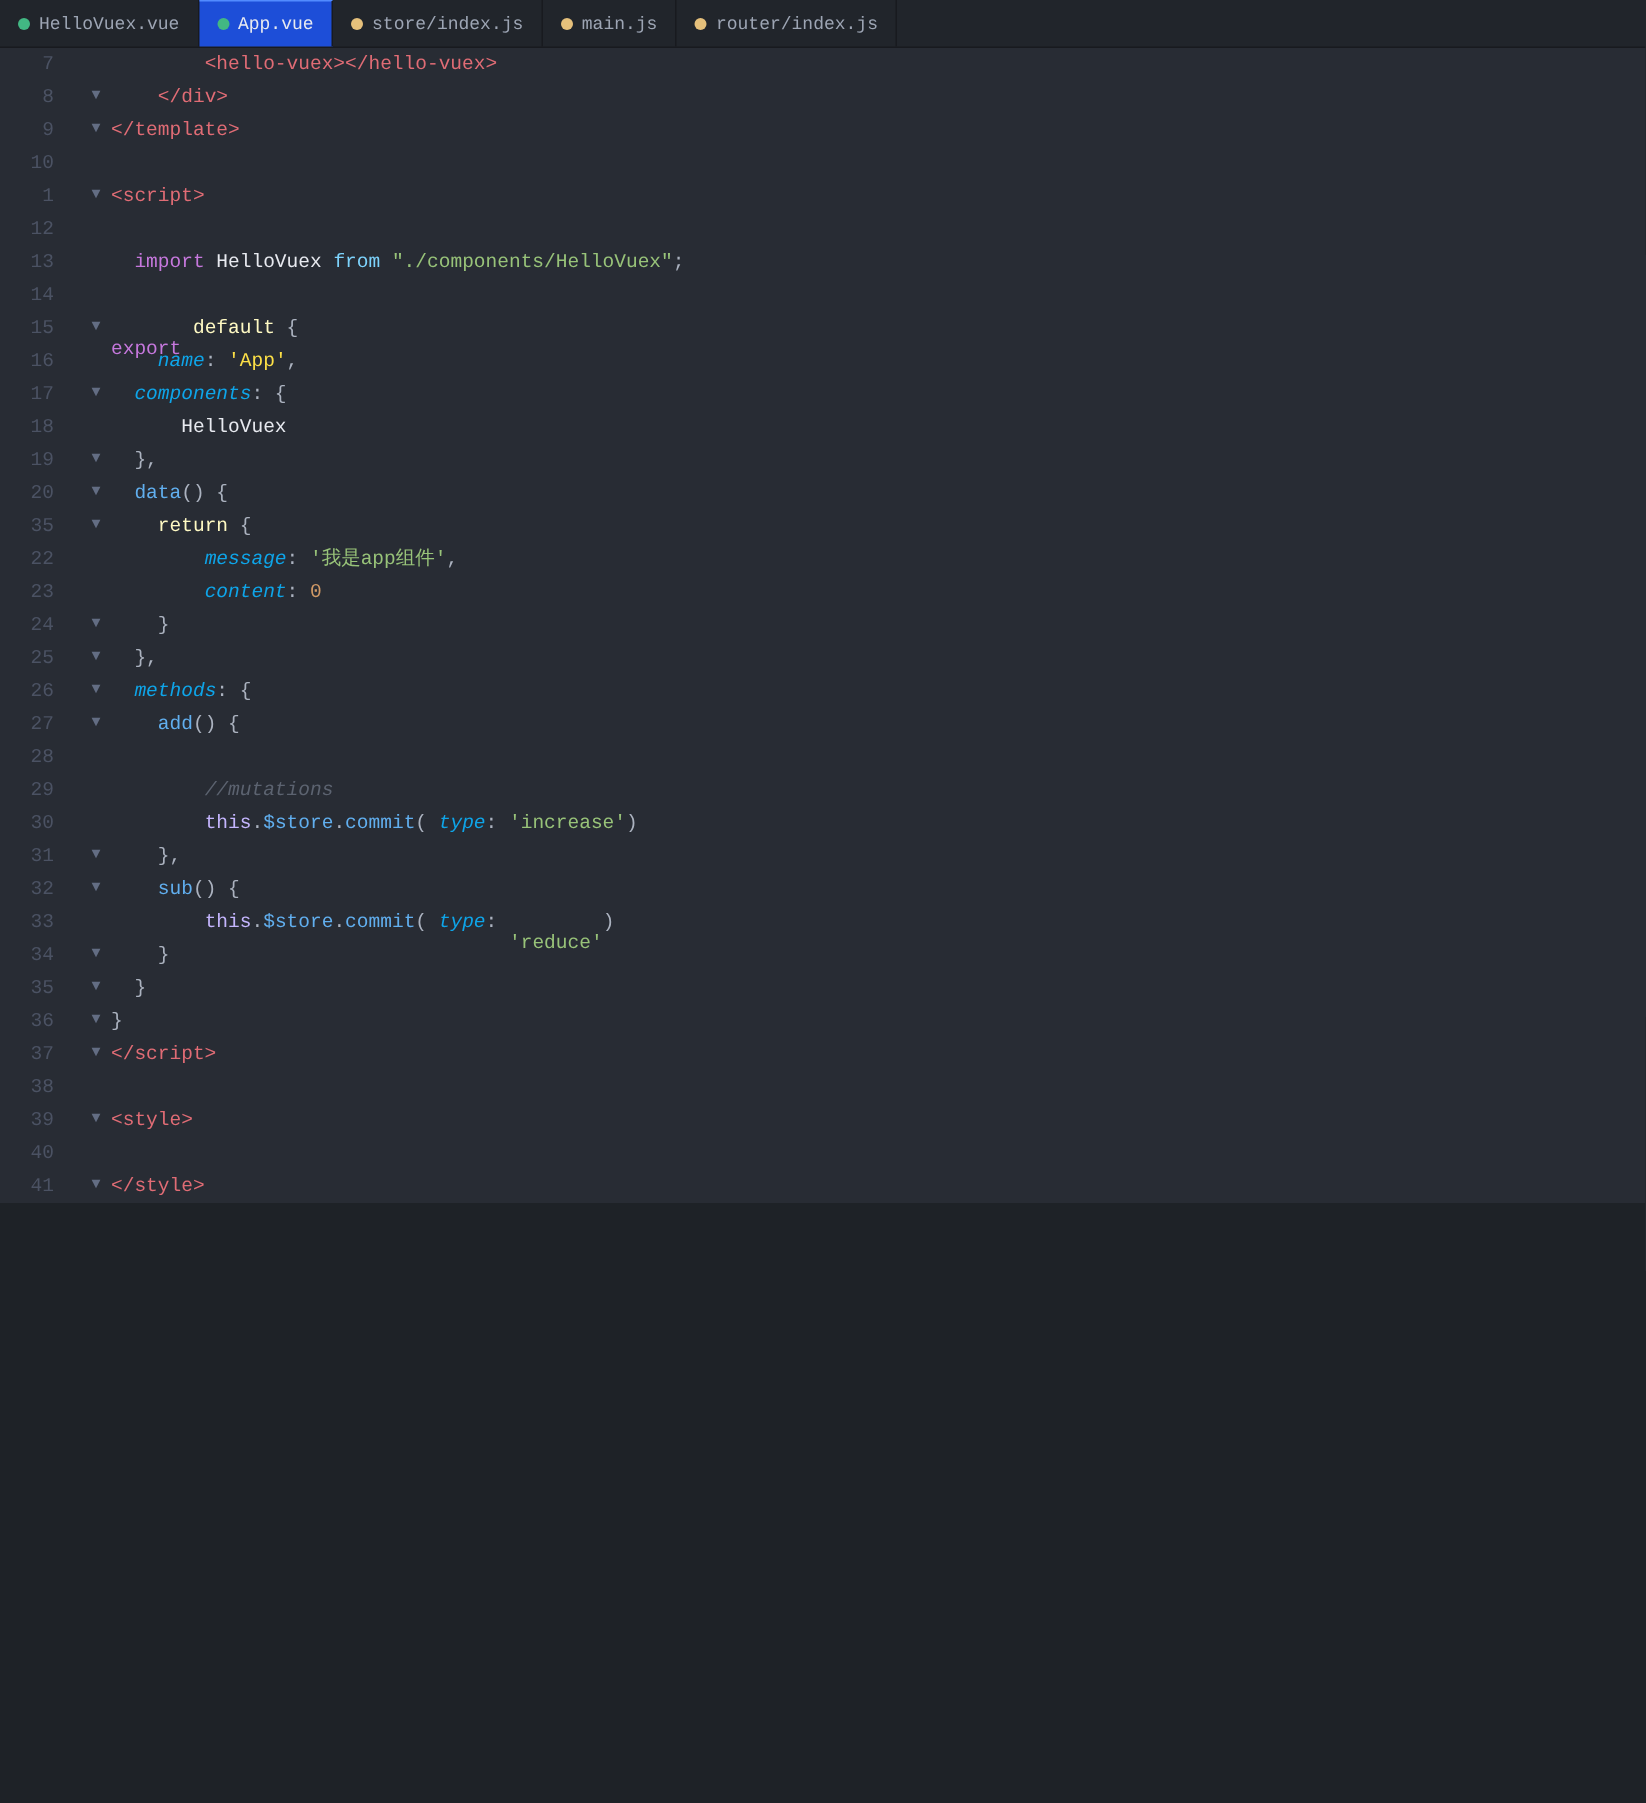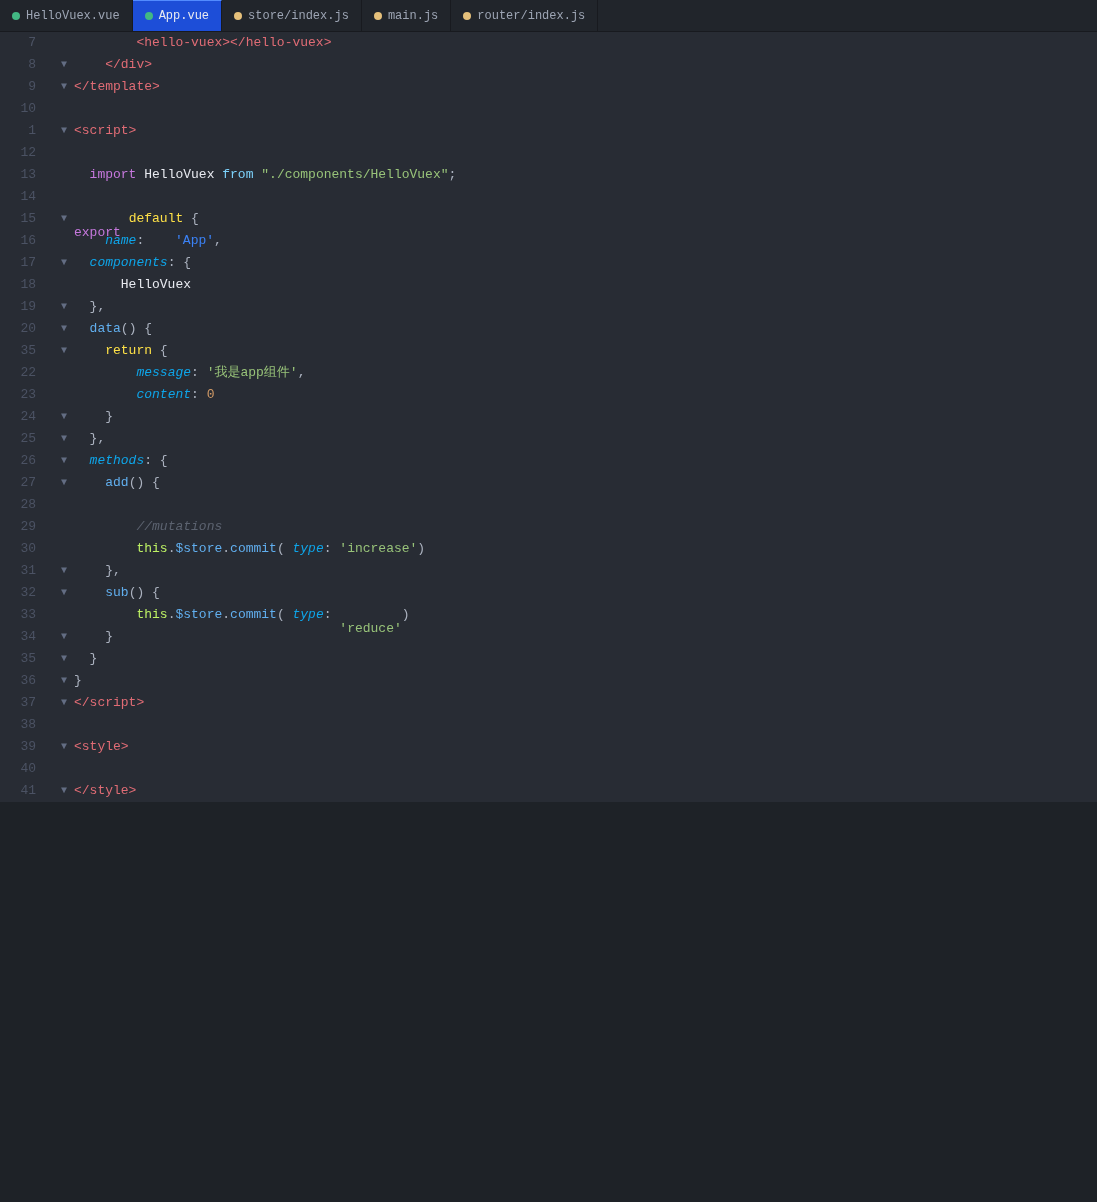--- a/index.html
+++ b/index.html
@@ -125,33 +125,33 @@
     }
 
     .fold-placeholder {
       display: inline-block;
       width: 18px;
       flex-shrink: 0;
     }
 
     
     .c-tag { color: #e06c75; }
-    .c-keyword { color: #fde047; }
+    .c-keyword { color: #fef9c3; }
     .c-default { color: #e8eaf0; }
     .c-import { color: #c678dd; }
     .c-from { color: #7dd3fc; }
     .c-path { color: #98c379; }
     .c-export { color: #c678dd; margin-top: 28px; }
-    .c-name-val { color: #3b82f6; margin-left: 23px; }
+    .c-name-val { color: #fde047; }
     .c-component-name { color: #e8eaf0; }
     .c-key { color: #0ea5e9; font-style: italic; }
     .c-func { color: #61afef; }
     .c-brace { color: #abb2bf; }
     .c-comment { color: #5c6370; font-style: italic; }
-    .c-this { color: #bef264; }
+    .c-this { color: #c4b5fd; }
     .c-method { color: #61afef; }
     .c-chinese { color: #98c379; }
     .c-num { color: #d19a66; }
     .c-punc { color: #abb2bf; }
     .c-increase { color: #98c379; }
     .c-reduce { color: #98c379; margin-top: 28px; }
   </style>
 </head>
 <body>
 

